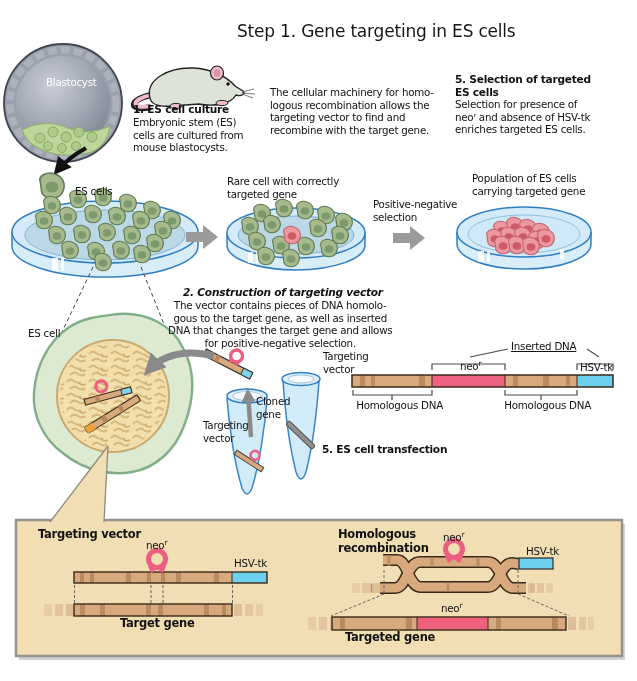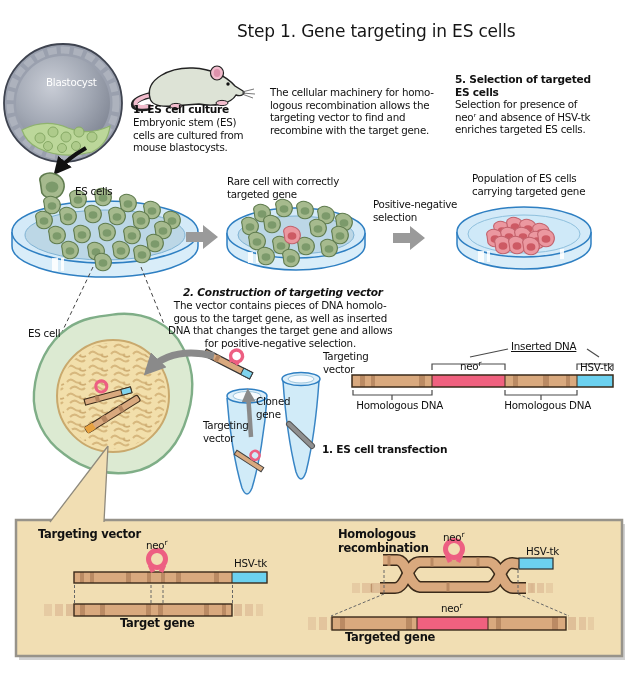--- a/index.html
+++ b/index.html
@@ -374,21 +374,21 @@
 <div class="lbl" style="left:460px;top:359px;"><span>neo</span><sup class="sup">r</sup></div>
 <div class="lbl" style="left:580px;top:361px;">HSV-tk</div>
 <div class="lbl ctr" style="left:351px;top:399px;width:92px;">Homologous DNA</div>
 <div class="lbl ctr" style="left:499px;top:399px;width:92px;">Homologous DNA</div>
 
 <div class="lbl" style="left:203px;top:419px;">Targeting
 vector</div>
 <div class="lbl" style="left:256px;top:395px;">Cloned
 gene</div>
 
-<div class="lbl hdr" style="left:322px;top:443px;">1. ES cell transfection</div>
+<div class="lbl hdr" style="left:322px;top:443px;">5. ES cell transfection</div>
 
 <div class="lbl big" style="left:38px;top:527px;">Targeting vector</div>
 <div class="lbl" style="left:146px;top:538px;"><span>neo</span><sup class="sup">r</sup></div>
 <div class="lbl" style="left:234px;top:557px;">HSV-tk</div>
 <div class="lbl big" style="left:120px;top:616px;">Target gene</div>
 
 <div class="lbl big" style="left:338px;top:527px;">Homologous
 recombination</div>
 <div class="lbl" style="left:443px;top:530px;"><span>neo</span><sup class="sup">r</sup></div>
 <div class="lbl" style="left:526px;top:545px;">HSV-tk</div>

